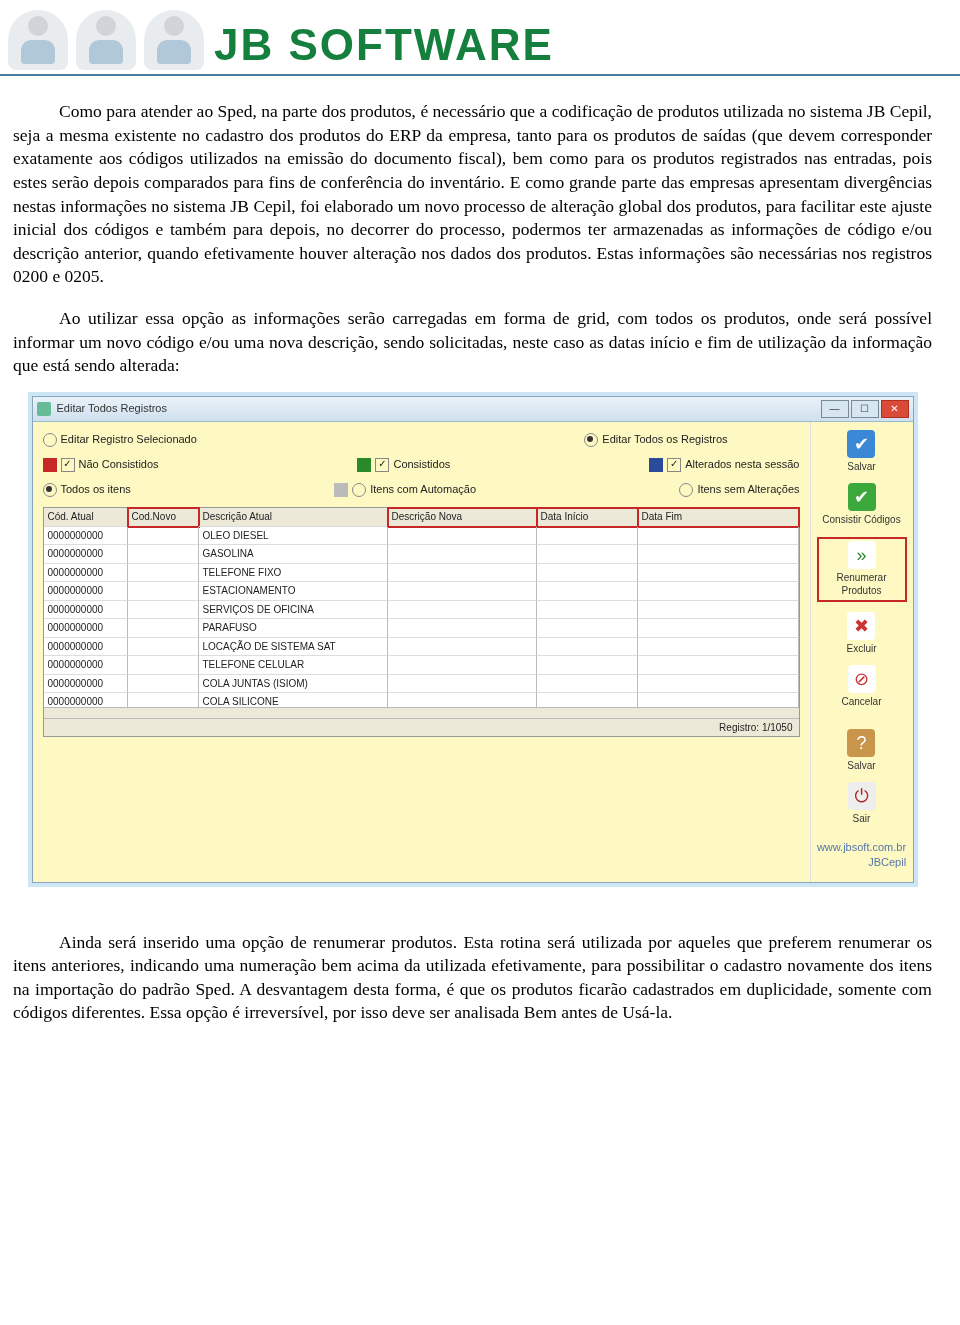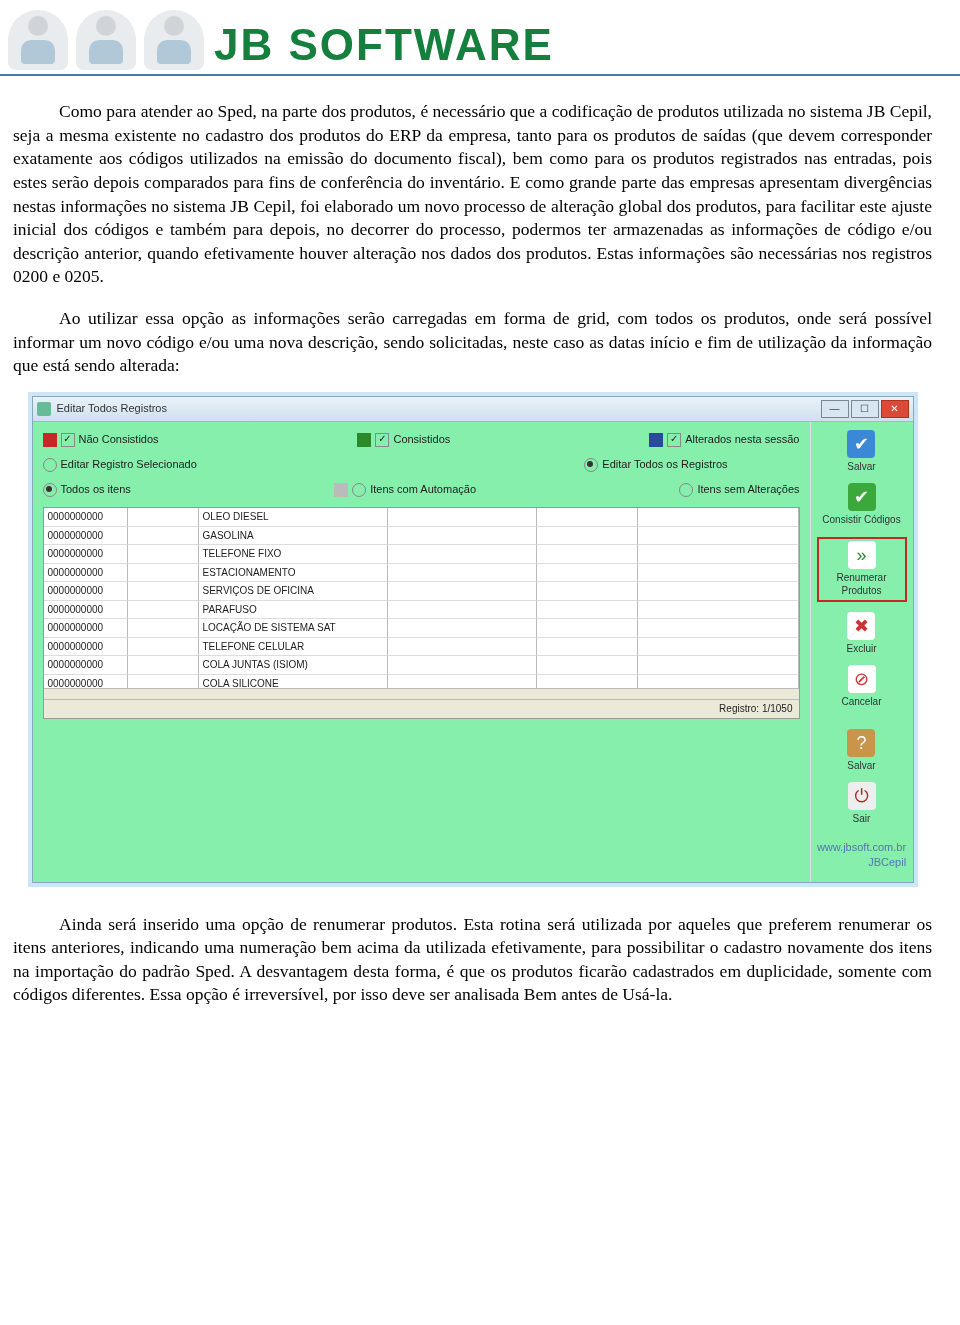--- a/index.html
+++ b/index.html
@@ -58,24 +58,24 @@
     line-height: 1.35;
     text-align: justify;
   }
   .content p {
     margin: 0 0 18px 0;
     text-indent: 46px;
   }
 
   
   .app-window {
-    margin: 10px auto 30px auto;
+    margin: 10px auto 48px auto;
     width: 880px;
     border: 1px solid #8aa6bc;
-    background: #86efac;
+    background: #fef9c3;
     font-family: Tahoma, Verdana, sans-serif;
     font-size: 11px;
     color: #222;
     box-shadow: 0 0 0 4px #cde6f5;
   }
   .titlebar {
     height: 24px;
     background: linear-gradient(#eaf2f9,#cfe0ee);
     display: flex;
     align-items: center;
@@ -175,41 +175,49 @@
       <div class="title">Editar Todos Registros</div>
       <div class="win-btns">
         <div class="wbtn">—</div>
         <div class="wbtn">☐</div>
         <div class="wbtn close">✕</div>
       </div>
     </div>
     <div class="body-area">
       <div class="main-panel">
         <div class="row">
-          <span><span class="swatch sw-red"></span><span class="chk sel"></span><span>Não Consistidos</span></span>
-          <span style="flex:1"></span>
-          <span><span class="swatch sw-green"></span><span class="chk sel"></span><span>Consistidos</span></span>
-          <span style="flex:1"></span>
-          <span><span class="swatch sw-blue"></span><span class="chk sel"></span><span>Alterados nesta sessão</span></span>
-        </div>
-        <div class="row">
           <span><span class="radio"></span><span>Editar Registro Selecionado</span></span>
           <span style="flex:1"></span>
           <span><span class="radio sel"></span><span>Editar Todos os Registros</span></span>
           <span style="width:60px"></span>
         </div>
         <div class="row">
+          <span><span class="swatch sw-red"></span><span class="chk sel"></span><span>Não Consistidos</span></span>
+          <span style="flex:1"></span>
+          <span><span class="swatch sw-green"></span><span class="chk sel"></span><span>Consistidos</span></span>
+          <span style="flex:1"></span>
+          <span><span class="swatch sw-blue"></span><span class="chk sel"></span><span>Alterados nesta sessão</span></span>
+        </div>
+        <div class="row">
           <span><span class="radio sel"></span><span>Todos os itens</span></span>
           <span style="flex:1"></span>
           <span><span class="swatch sw-gray"></span><span class="radio"></span><span>Itens com Automação</span></span>
           <span style="flex:1"></span>
           <span><span class="radio"></span><span>Itens sem Alterações</span></span>
         </div>
 
         <div class="grid">
+          <div class="grid-head">
+            <div class="c0">Cód. Atual</div>
+            <div class="c1 hl">Cod.Novo</div>
+            <div class="c2">Descrição Atual</div>
+            <div class="c3 hl">Descrição Nova</div>
+            <div class="c4 hl">Data Início</div>
+            <div class="c5 hl">Data Fim</div>
+          </div>
           <div class="grid-body" id="grid-body">
             <div class="grid-row">
                 <div class="c0">0000000000</div>
                 <div class="c1"></div>
                 <div class="c2">OLEO DIESEL</div>
                 <div class="c3"></div>
                 <div class="c4"></div>
                 <div class="c5"></div>
               </div>
               <div class="grid-row">

